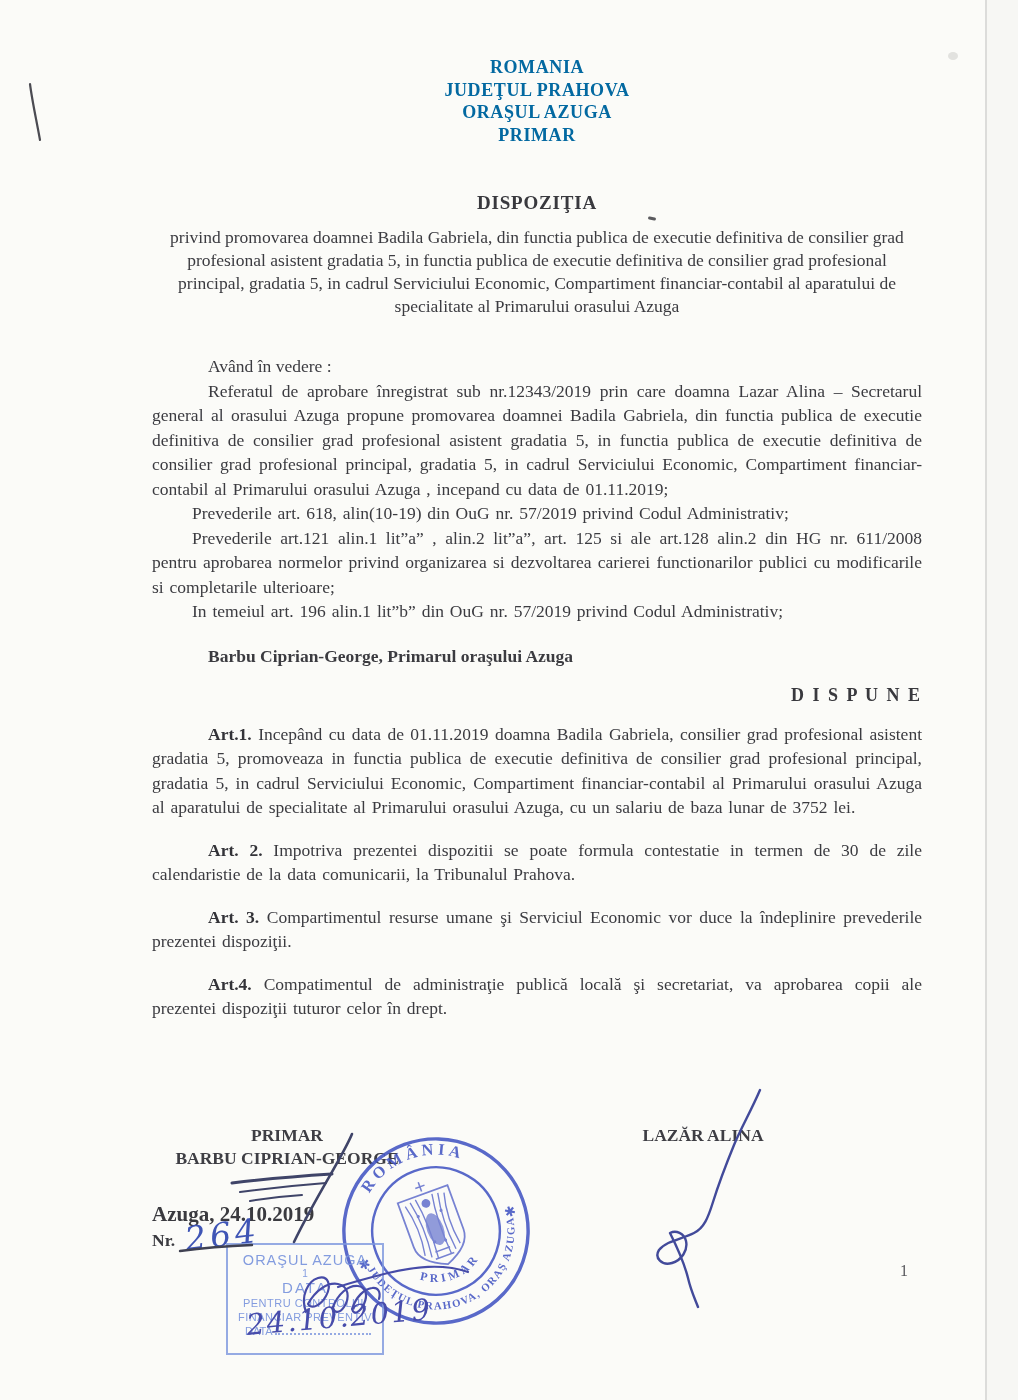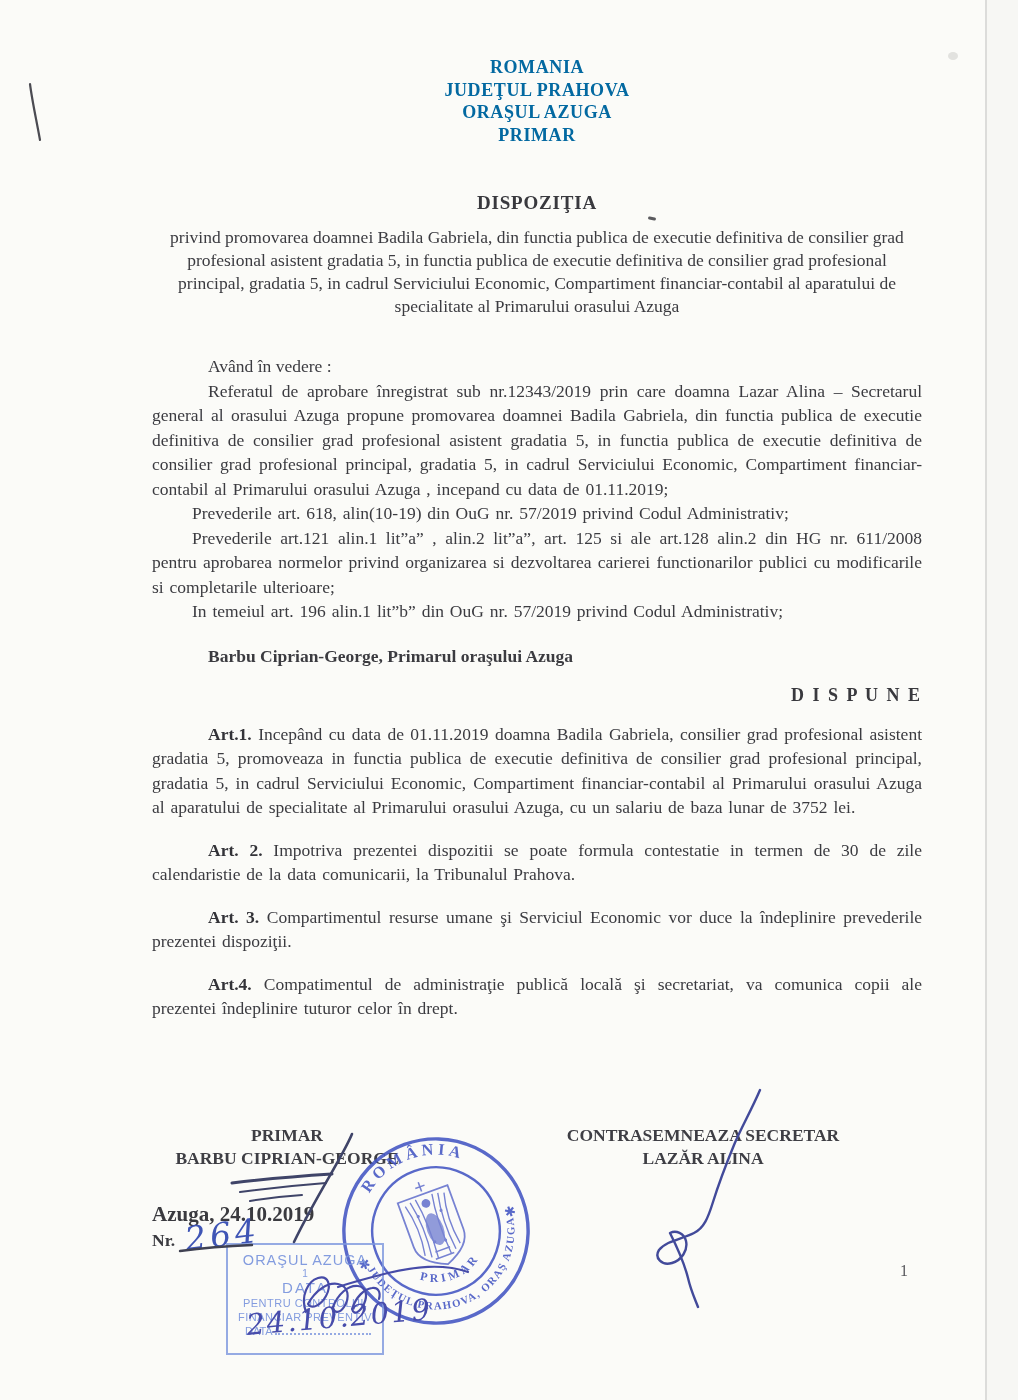--- a/index.html
+++ b/index.html
@@ -77,29 +77,28 @@
     <p class="para tight">Prevederile art. 618, alin(10-19) din OuG nr. 57/2019 privind Codul Administrativ;</p>
     <p class="para tight">Prevederile  art.121 alin.1 lit”a” , alin.2 lit”a”, art. 125 si ale art.128 alin.2 din HG nr. 611/2008 pentru aprobarea normelor privind organizarea si dezvoltarea carierei functionarilor publici cu modificarile si completarile ulterioare;</p>
     <p class="para tight">In temeiul art. 196 alin.1 lit”b” din OuG nr. 57/2019 privind Codul Administrativ;</p>
 
     <div class="issuer">Barbu Ciprian-George, Primarul oraşului Azuga</div>
     <div class="dispune">D I S P U N E</div>
 
     <p class="para article first"><span class="art-label">Art.1.</span> <span>Incepând cu data de 01.11.2019 doamna Badila Gabriela, consilier grad profesional asistent gradatia 5, promoveaza in functia publica de executie definitiva de consilier grad profesional principal, gradatia 5, in cadrul Serviciului Economic, Compartiment financiar-contabil al Primarului orasului Azuga al aparatului de specialitate al Primarului orasului Azuga, cu un salariu de baza lunar de 3752 lei.</span></p>
     <p class="para article"><span class="art-label">Art. 2.</span> <span>Impotriva prezentei dispozitii se poate formula contestatie in termen de 30 de zile calendaristie de la data comunicarii, la Tribunalul Prahova.</span></p>
     <p class="para article"><span class="art-label">Art. 3.</span> <span>Compartimentul resurse umane şi Serviciul Economic vor duce la îndeplinire prevederile prezentei dispoziţii.</span></p>
-    <p class="para article"><span class="art-label">Art.4.</span> <span>Compatimentul de administraţie publică locală şi secretariat,  va comunica copii ale prezentei îndeplinire tuturor celor în drept.</span></p>
+    <p class="para article"><span class="art-label">Art.4.</span> <span>Compatimentul de administraţie publică locală şi secretariat,  va aprobarea copii ale prezentei dispoziţii tuturor celor în drept.</span></p>
   </div>
 
   <div class="sig-block sig-left">
     <div>PRIMAR</div>
     <div>BARBU CIPRIAN-GEORGE</div>
   </div>
   <div class="sig-block sig-right">
-    <div>CONTRASEMNEAZA SECRETAR</div>
     <div>LAZĂR ALINA</div>
   </div>
 
   <div class="place-date">Azuga, 24.10.2019</div>
   <div class="nr-line">
     <span>Nr.</span><span class="nr-value">264</span>
   </div>
   <div class="page-num">1</div>
 
   <svg class="round-stamp" viewBox="0 0 200 200">

